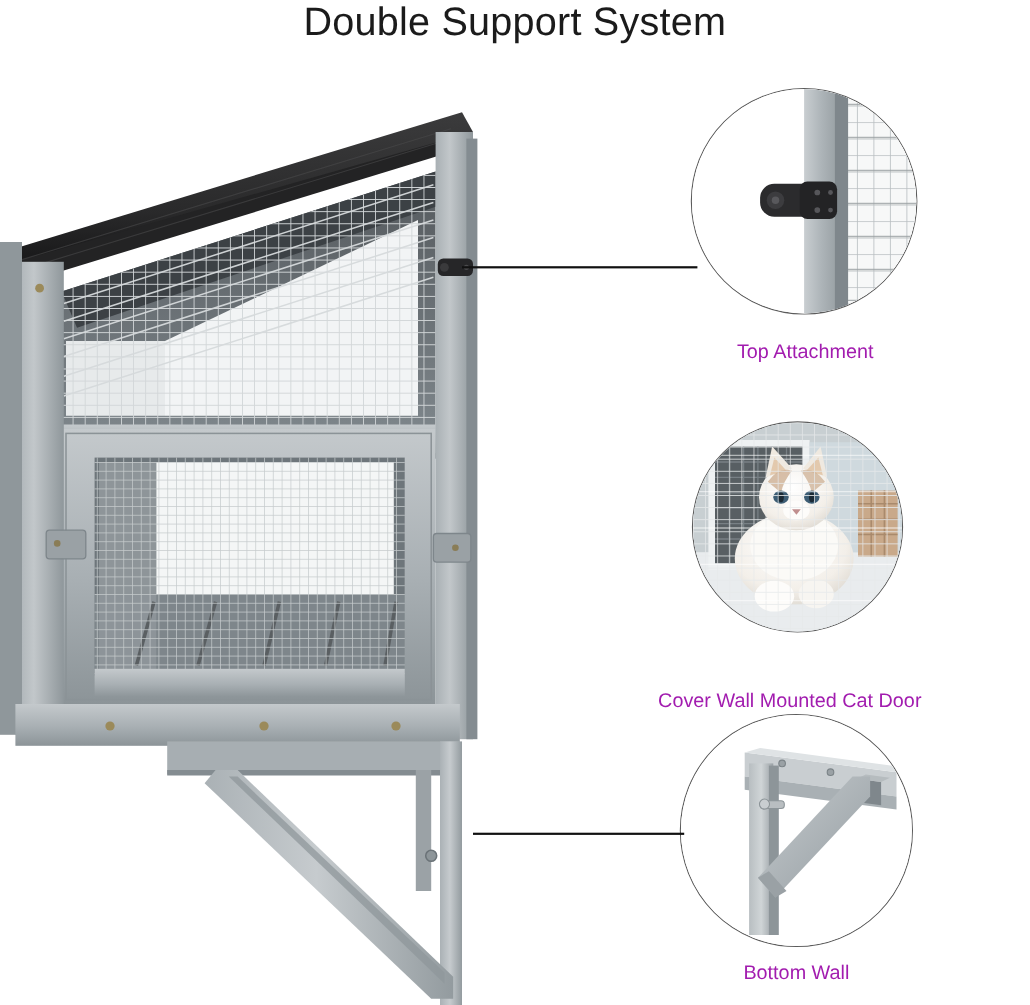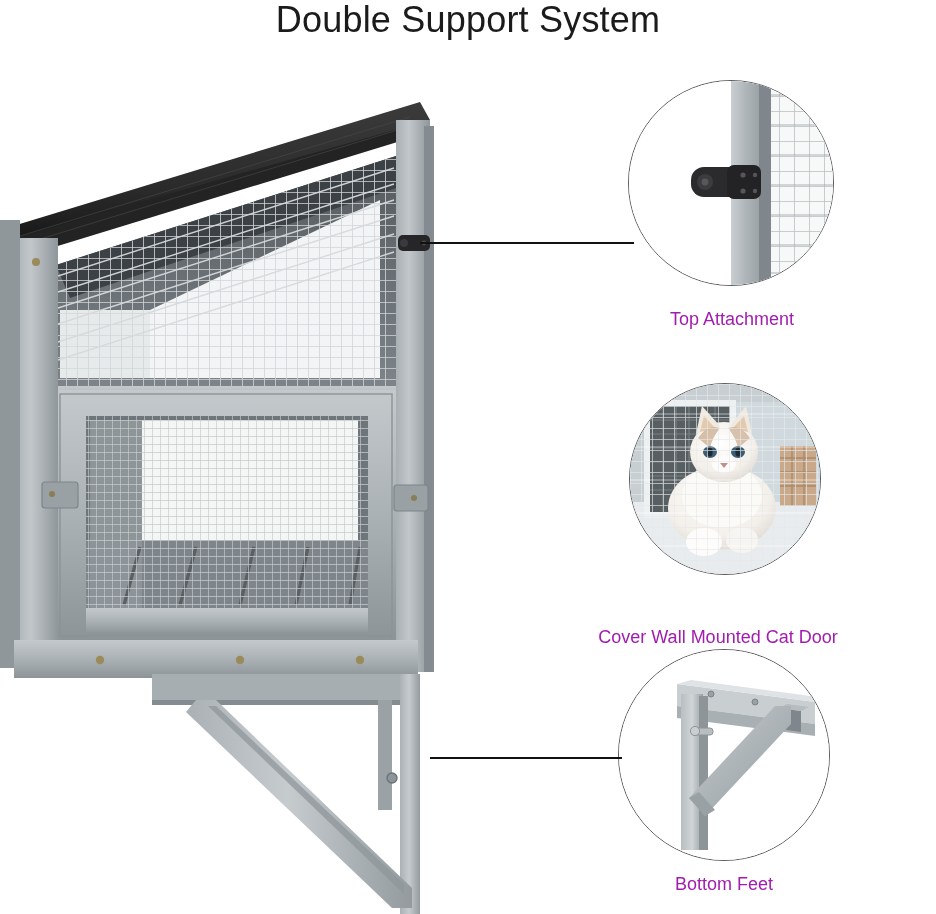--- a/index.html
+++ b/index.html
@@ -379,16 +379,16 @@
         <polygon points="70,148 86,166 172,74 172,56 156,56" fill="url(#braceG)"></polygon>
         <polygon points="70,148 86,166 96,160 80,142" fill="#9aa1a5"></polygon>
 
         <g>
           <rect x="72" y="78" width="22" height="7" rx="3" fill="#b9bec1" stroke="#8d9599" stroke-width="1"></rect>
           <circle cx="76" cy="81" r="4.6" fill="#c9ced1" stroke="#8d9599" stroke-width="1"></circle>
         </g>
       </svg>
     </div>
     <div class="leader" style="left:430px;top:757px;width:192px;"></div>
-    <div class="callout-label" style="left:604px;top:868px;width:240px;">Bottom Feet</div>
+    <div class="callout-label" style="left:604px;top:868px;width:240px;">Bottom Wall</div>
   </div>
 
 </div>
 
 </body></html>

